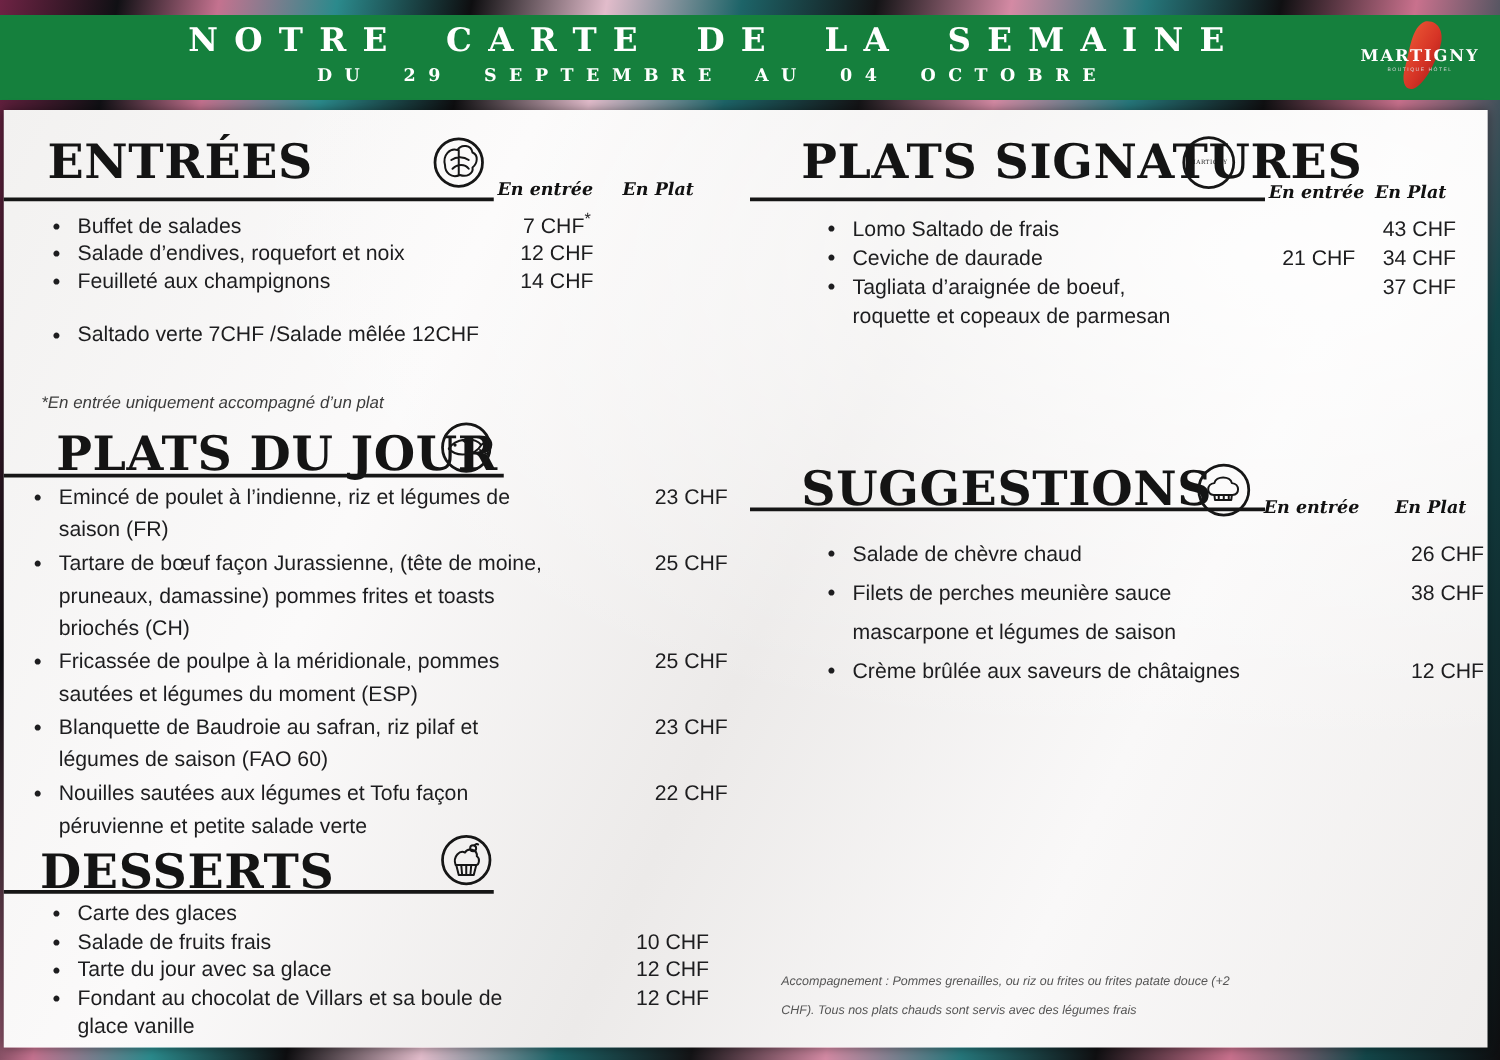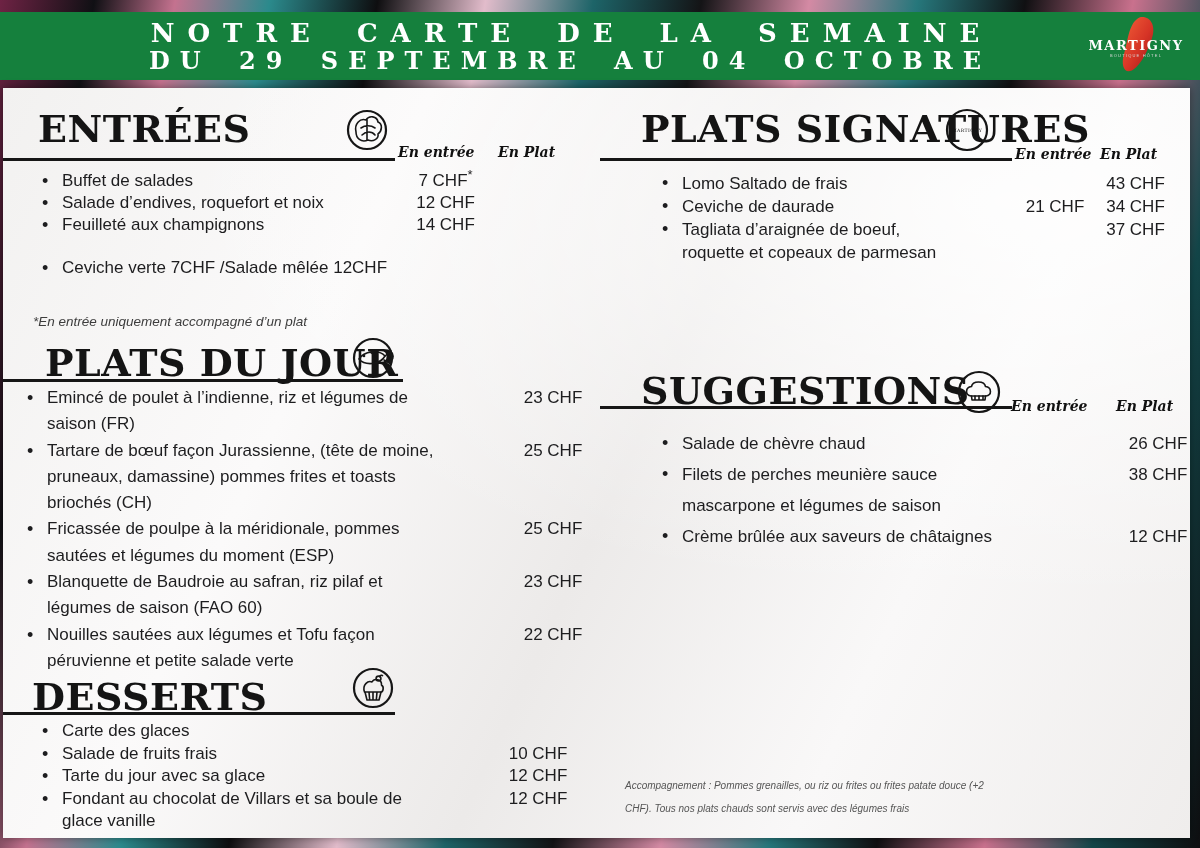--- a/index.html
+++ b/index.html
@@ -17,21 +17,21 @@
     position:absolute;left:0;top:12px;width:1200px;height:68px;
     background:#15803d;display:flex;align-items:center;
   }
   .banner-text{
     position:absolute;left:0;right:70px;top:0;bottom:0;
     display:flex;flex-direction:column;align-items:center;justify-content:center;
     color:#ffffff;font-family:"DejaVu Serif","Liberation Serif",serif;font-weight:700;
     text-align:center;white-space:nowrap;
   }
   .banner-title{font-size:26px;letter-spacing:13px;word-spacing:12px;line-height:30px;text-indent:13px;}
-  .banner-subtitle{font-size:24px;letter-spacing:10px;word-spacing:10px;line-height:26px;text-indent:10px;}
+  .banner-subtitle{font-size:14px;letter-spacing:10px;word-spacing:10px;line-height:26px;text-indent:10px;}
   .logo{
     position:absolute;right:8px;top:0;width:112px;height:68px;
   }
   .logo svg{position:absolute;left:28px;top:2px;}
   .logo-name{
     position:absolute;left:0;top:26px;width:112px;text-align:center;color:#fff;
     font-family:"DejaVu Serif","Liberation Serif",serif;font-weight:700;
     font-size:13px;letter-spacing:1.5px;
   }
   .logo-tagline{
@@ -117,21 +117,21 @@
     </div>
     <div class="item">
       <span class="txt">Salade d’endives, roquefort et noix</span>
       <span class="price" style="left:360px;width:95px;">12 CHF</span>
     </div>
     <div class="item">
       <span class="txt">Feuilleté aux champignons</span>
       <span class="price" style="left:360px;width:95px;">14 CHF</span>
     </div>
     <div class="item" style="margin-top:21px;">
-      <span class="txt">Ceviche verte  7CHF /Salade mêlée 12CHF</span>
+      <span class="txt">Saltado verte  7CHF /Salade mêlée 12CHF</span>
     </div>
   </div>
   <div class="note" style="left:30px;top:226px;">*En entrée uniquement accompagné d’un plat</div>
 
   <div class="sec-title" style="left:42px;top:252px;">PLATS DU JOUR</div>
   <div class="rule" style="left:0;top:291px;width:400px;"></div>
   <svg class="circle-icon" style="left:348px;top:248px;" width="44" height="44" viewBox="0 0 44 44">
     <circle class="ring" cx="22" cy="22" r="19"></circle>
     <path class="ln" d="M8 23 C13 15 28 13 34 20 C29 29 14 30 8 23 Z"></path>
     <path class="ln" d="M34 20 L40 15 L38 22 L40 28 L33 24"></path>

